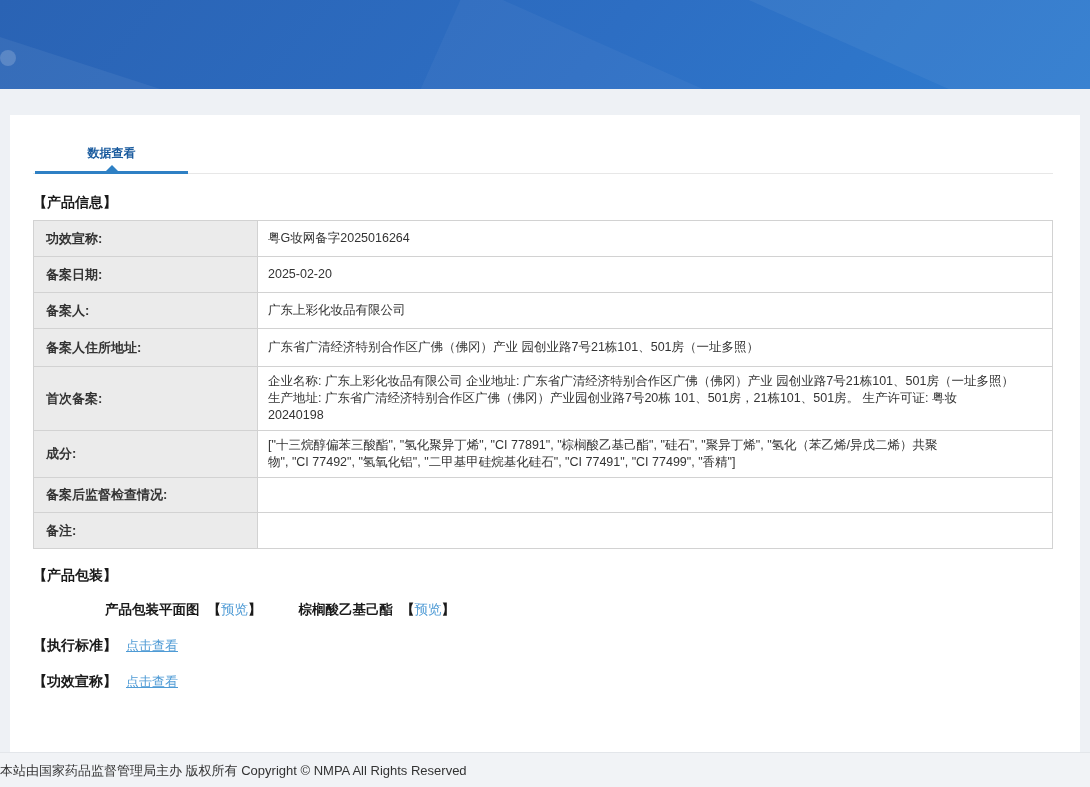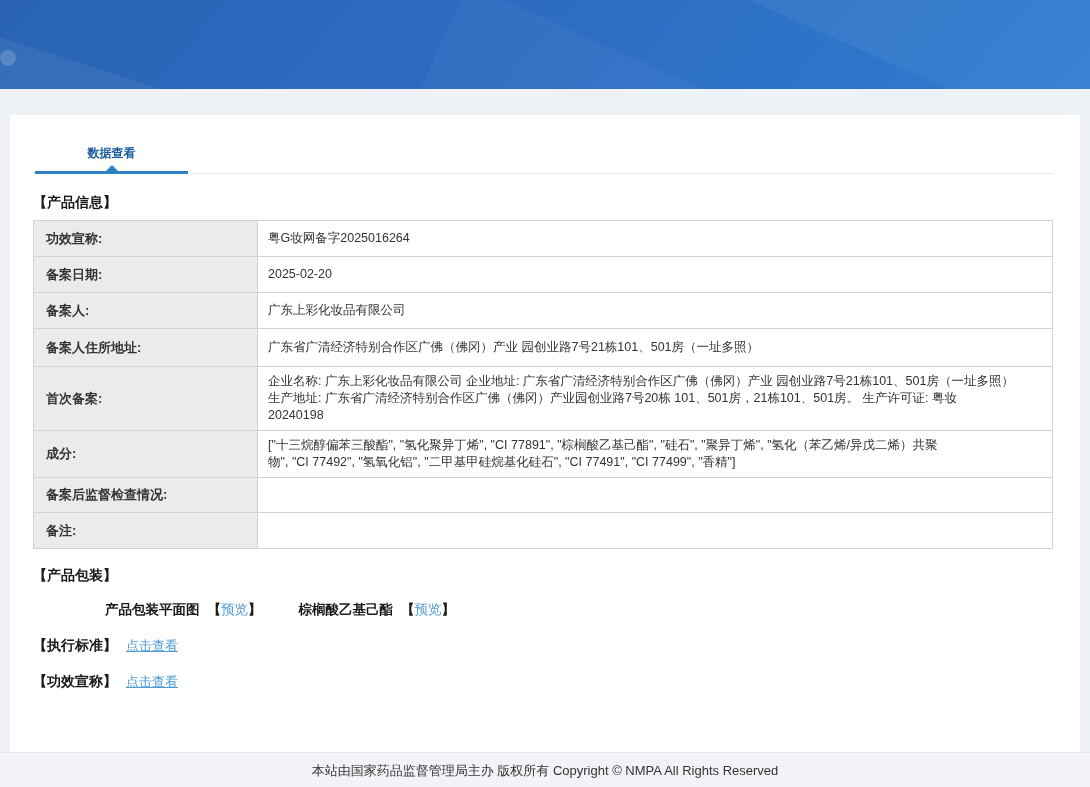--- a/index.html
+++ b/index.html
@@ -138,21 +138,20 @@
   }
   .link-row .section-title { display: inline-block; font-size: 14px; }
   .link-row a.link { margin-left: 9px; font-size: 13px; text-decoration: underline; }
 
   
   .footer {
     position: absolute;
     left: 0; right: 0; bottom: 0;
     height: 35px;
     line-height: 35px;
-    text-align: center;
     background: #f1f3f6;
     border-top: 1px solid #e3e6ea;
     font-size: 13px;
     color: #333;
   }
 </style>
 </head>
 <body>
 
 <div class="header">

